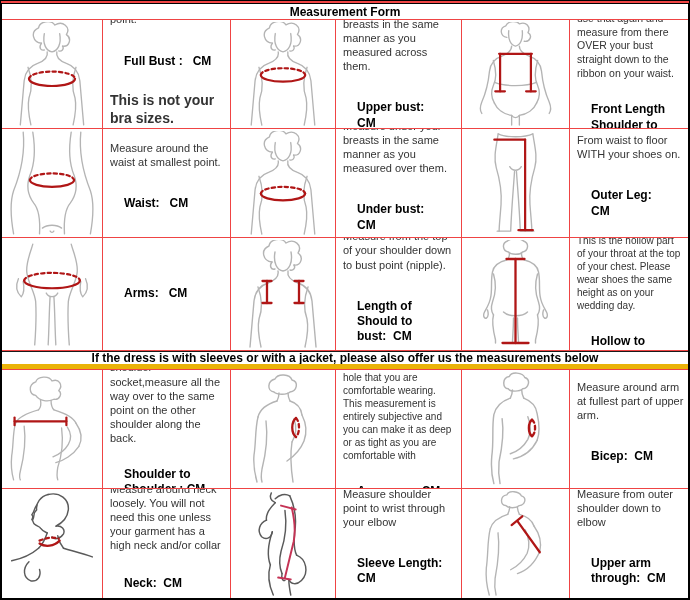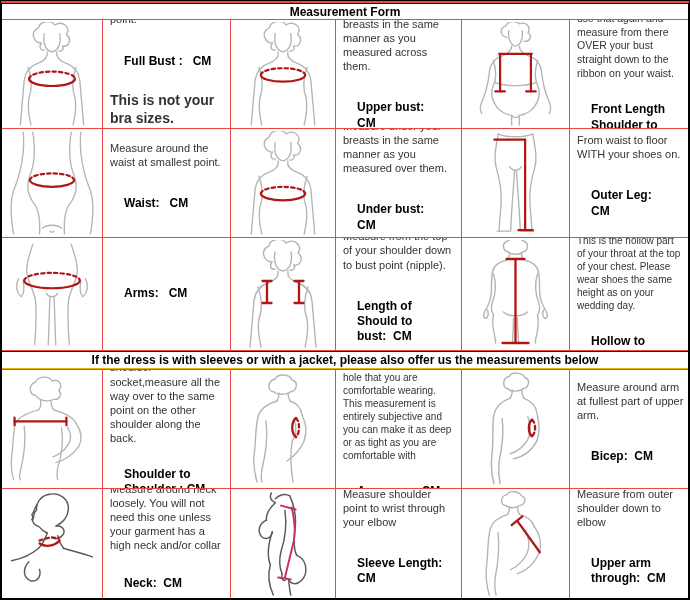--- a/index.html
+++ b/index.html
@@ -15,21 +15,21 @@
     color:#222;
   }
   .cell{background:#fff;box-sizing:border-box;overflow:hidden;}
   .hdr{
     grid-column:1/-1;display:flex;align-items:center;justify-content:center;
     font-size:12px;font-weight:bold;color:#000;background:#fff;
   }
   .banner{
     grid-column:1/-1;display:flex;align-items:center;justify-content:center;
     font-size:12px;font-weight:bold;color:#000;background:#fff;
-    border-top:1px solid #1a1a1a;border-bottom:1px solid #eab308;
+    border-top:1px solid #1a1a1a;border-bottom:5px solid #eab308;
   }
   .fig{display:flex;align-items:center;justify-content:center;padding:2px;}
   .fig svg{width:100%;height:100%;display:block;}
   .txt{
     display:flex;flex-direction:column;justify-content:center;
     padding:5px 4px 5px 7px;font-size:11px;line-height:1.28;color:#333;
   }
   .desc{margin:0 0 13px 0;white-space:pre-wrap;}
   .label{margin:14px;font-weight:bold;font-size:12px;color:#000;white-space:pre-wrap;}
   .note{margin:8px 0 0 0;font-size:14px;font-weight:bold;line-height:1.3;color:#333;}

